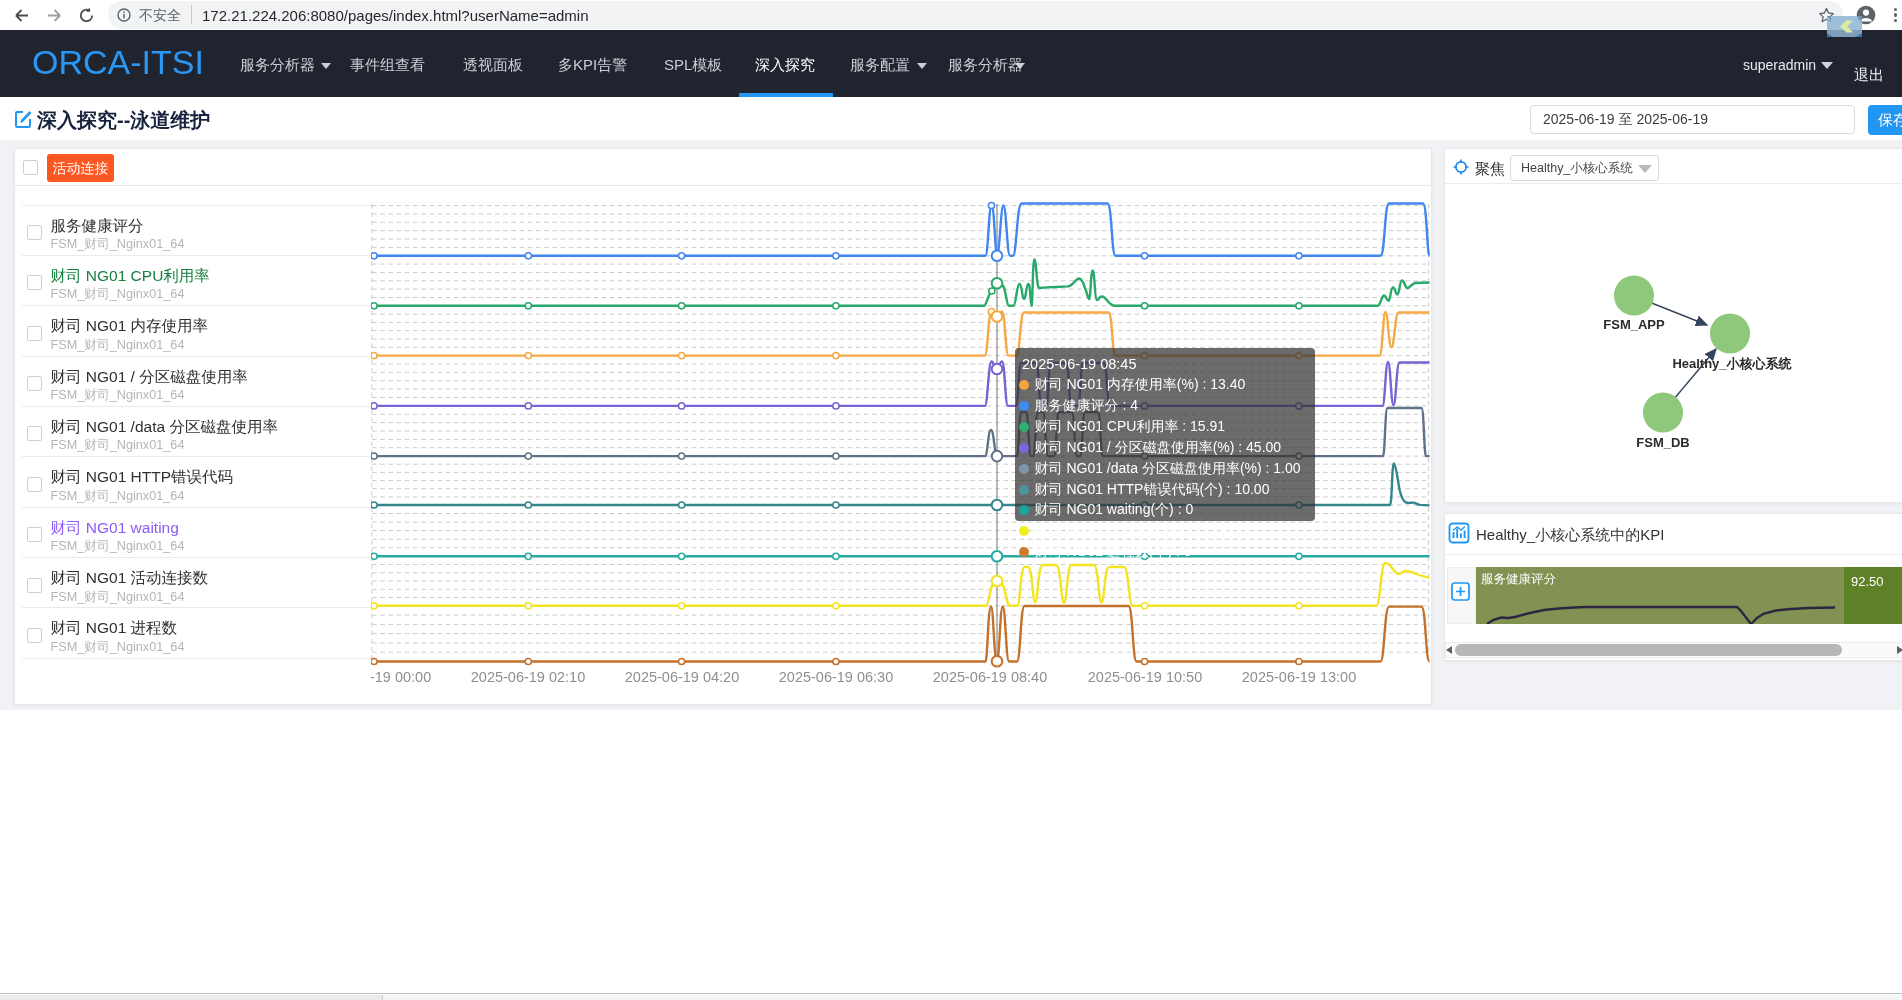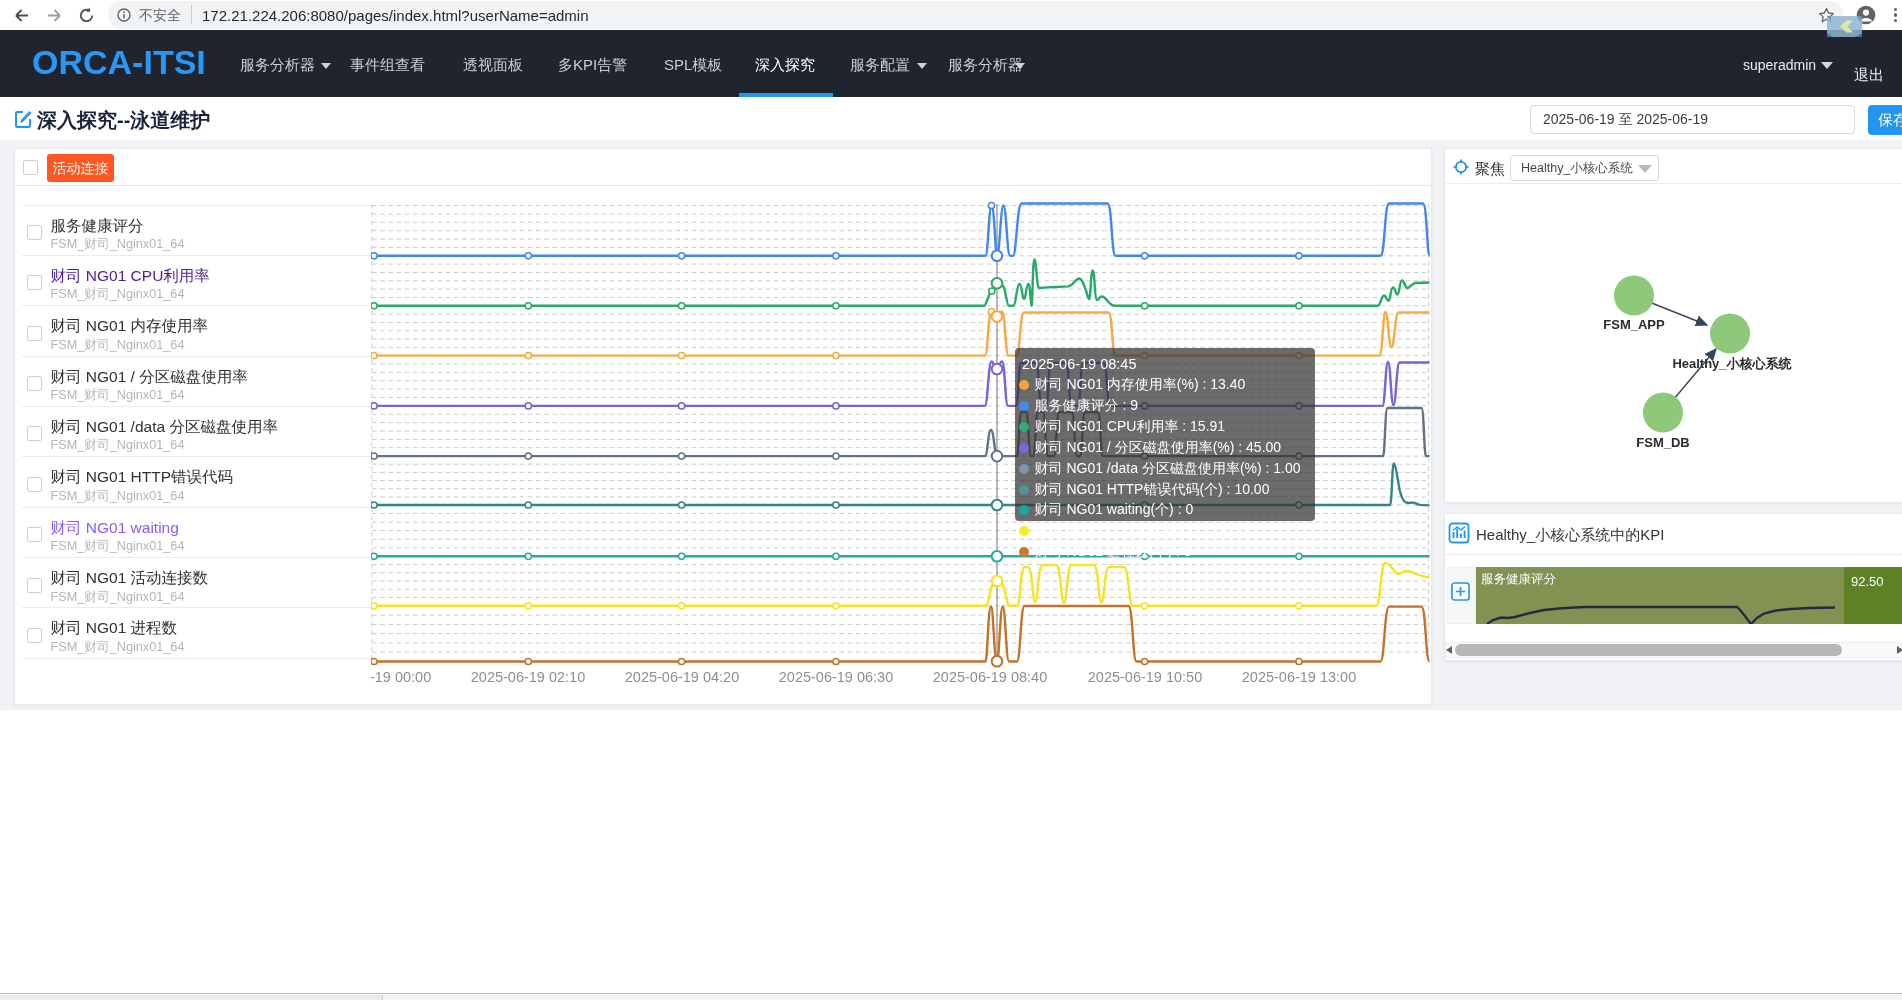--- a/index.html
+++ b/index.html
@@ -34,21 +34,21 @@
   <circle cx="10" cy="7.6" r="3.1" fill="#fff"></circle>
   <path d="M3.8 16.4 a6.6 5 0 0 1 12.4 0 z" fill="#fff"></path>
     </svg>
  <g></g>
  <div class="a" style="left:1894px;top:8px;width:3.4px;height:3.4px;border-radius:50%;background:#5f6368"></div>
  <div class="a" style="left:1894px;top:13.3px;width:3.4px;height:3.4px;border-radius:50%;background:#5f6368"></div>
  <div class="a" style="left:1894px;top:18.6px;width:3.4px;height:3.4px;border-radius:50%;background:#5f6368"></div>
 </div>
 
 <div class="a" style="left:0;top:30px;width:1902px;height:67px;background:#20242e">
-<div class="a" style="left:32px;top:46px;font-size:34px;font-weight:bold;color:#2b97f5;line-height:34px;top:15px">ORCA-ITSI</div>
+<div class="a" style="left:32px;top:46px;font-size:34px;font-weight:normal;color:#2b97f5;line-height:34px;top:15px">ORCA-ITSI</div>
 <div class="a" style="left:240px;top:26.5px;font-size:15px;color:#c9ced6;line-height:16px">服务分析器</div>
 <div class="a" style="left:321px;top:33px;width:0;height:0;border-left:5px solid transparent;border-right:5px solid transparent;border-top:6px solid #ccd1d9"></div>
 <div class="a" style="left:350px;top:26.5px;font-size:15px;color:#c9ced6;line-height:16px">事件组查看</div>
 <div class="a" style="left:463px;top:26.5px;font-size:15px;color:#c9ced6;line-height:16px">透视面板</div>
 <div class="a" style="left:558px;top:26.5px;font-size:15px;color:#c9ced6;line-height:16px">多KPI告警</div>
 <div class="a" style="left:664px;top:26.5px;font-size:15px;color:#c9ced6;line-height:16px">SPL模板</div>
 <div class="a" style="left:755px;top:26.5px;font-size:15px;color:#fff;line-height:16px">深入探究</div>
 <div class="a" style="left:850px;top:26.5px;font-size:15px;color:#c9ced6;line-height:16px">服务配置</div>
 <div class="a" style="left:917px;top:33px;width:0;height:0;border-left:5px solid transparent;border-right:5px solid transparent;border-top:6px solid #ccd1d9"></div>
 <div class="a" style="left:948px;top:26.5px;font-size:15px;color:#c9ced6;line-height:16px">服务分析器</div>
@@ -82,21 +82,21 @@
 <div class="a" style="left:14px;top:148px;width:1418px;height:557px;background:#fff;border:1px solid #e9e9e9;box-shadow:0 1px 3px rgba(0,0,0,.06)"></div>
 <div class="a" style="left:23px;top:160px;width:15px;height:15px;border:1px solid #cfcfcf;border-radius:2px;background:#fff"></div>
 <div class="a" style="left:47px;top:154px;width:67px;height:28px;background:#ff5722;border-radius:3px;color:#fff;font-size:14px;text-align:center;line-height:28px">活动连接数</div>
 <div class="a" style="left:15px;top:185px;width:1416px;height:1px;background:#e8e8e8"></div>
 <div class="a" style="left:22px;top:204.5px;width:350px;height:1px;background:#ebebeb"></div>
 <div class="a" style="left:27px;top:225.0px;width:15px;height:15px;border:1px solid #cfcfcf;border-radius:2px;background:#fff"></div>
 <div class="a" style="left:50.5px;top:215.5px;font-size:15.5px;color:#303030">服务健康评分</div>
 <div class="a" style="left:50.5px;top:236.0px;font-size:12.7px;color:#b5b5b5">FSM_财司_Nginx01_64</div>
 <div class="a" style="left:22px;top:254.9px;width:350px;height:1px;background:#ebebeb"></div>
 <div class="a" style="left:27px;top:275.4px;width:15px;height:15px;border:1px solid #cfcfcf;border-radius:2px;background:#fff"></div>
-<div class="a" style="left:50.5px;top:265.9px;font-size:15.5px;color:#4c1d95">财司 NG01 CPU利用率</div>
+<div class="a" style="left:50.5px;top:265.9px;font-size:15.5px;color:#15803d">财司 NG01 CPU利用率</div>
 <div class="a" style="left:50.5px;top:286.4px;font-size:12.7px;color:#b5b5b5">FSM_财司_Nginx01_64</div>
 <div class="a" style="left:22px;top:305.2px;width:350px;height:1px;background:#ebebeb"></div>
 <div class="a" style="left:27px;top:325.7px;width:15px;height:15px;border:1px solid #cfcfcf;border-radius:2px;background:#fff"></div>
 <div class="a" style="left:50.5px;top:316.2px;font-size:15.5px;color:#303030">财司 NG01 内存使用率</div>
 <div class="a" style="left:50.5px;top:336.7px;font-size:12.7px;color:#b5b5b5">FSM_财司_Nginx01_64</div>
 <div class="a" style="left:22px;top:355.6px;width:350px;height:1px;background:#ebebeb"></div>
 <div class="a" style="left:27px;top:376.1px;width:15px;height:15px;border:1px solid #cfcfcf;border-radius:2px;background:#fff"></div>
 <div class="a" style="left:50.5px;top:366.6px;font-size:15.5px;color:#303030">财司 NG01 / 分区磁盘使用率</div>
 <div class="a" style="left:50.5px;top:387.1px;font-size:12.7px;color:#b5b5b5">FSM_财司_Nginx01_64</div>
 <div class="a" style="left:22px;top:405.9px;width:350px;height:1px;background:#ebebeb"></div>
@@ -260,21 +260,21 @@
     <text x="836" y="682" font-size="14.5" fill="#8f8f8f" text-anchor="middle" font-family="Liberation Sans">2025-06-19 06:30</text>
     <text x="990" y="682" font-size="14.5" fill="#8f8f8f" text-anchor="middle" font-family="Liberation Sans">2025-06-19 08:40</text>
     <text x="1145" y="682" font-size="14.5" fill="#8f8f8f" text-anchor="middle" font-family="Liberation Sans">2025-06-19 10:50</text>
     <text x="1299" y="682" font-size="14.5" fill="#8f8f8f" text-anchor="middle" font-family="Liberation Sans">2025-06-19 13:00</text>
   </svg>
 <div class="a" style="left:1014.5px;top:348px;width:300px;height:173px;background:rgba(50,50,50,0.72);border-radius:4px">
 <div class="a" style="left:7.5px;top:8px;font-size:14.5px;color:#fff">2025-06-19 08:45</div>
 <div class="a" style="left:4.7px;top:32.0px;width:10px;height:10px;border-radius:50%;background:#f5a43c"></div>
 <div class="a" style="left:20px;top:28.0px;font-size:14px;color:#fff;white-space:nowrap">财司 NG01 内存使用率(%) : 13.40</div>
 <div class="a" style="left:4.7px;top:52.9px;width:10px;height:10px;border-radius:50%;background:#3d8df5"></div>
-<div class="a" style="left:20px;top:48.9px;font-size:14px;color:#fff;white-space:nowrap">服务健康评分 : 9</div>
+<div class="a" style="left:20px;top:48.9px;font-size:14px;color:#fff;white-space:nowrap">服务健康评分 : 4</div>
 <div class="a" style="left:4.7px;top:73.8px;width:10px;height:10px;border-radius:50%;background:#2fae74"></div>
 <div class="a" style="left:20px;top:69.8px;font-size:14px;color:#fff;white-space:nowrap">财司 NG01 CPU利用率 : 15.91</div>
 <div class="a" style="left:4.7px;top:94.7px;width:10px;height:10px;border-radius:50%;background:#7a65d9"></div>
 <div class="a" style="left:20px;top:90.7px;font-size:14px;color:#fff;white-space:nowrap">财司 NG01 / 分区磁盘使用率(%) : 45.00</div>
 <div class="a" style="left:4.7px;top:115.6px;width:10px;height:10px;border-radius:50%;background:#7e95ad"></div>
 <div class="a" style="left:20px;top:111.6px;font-size:14px;color:#fff;white-space:nowrap">财司 NG01 /data 分区磁盘使用率(%) : 1.00</div>
 <div class="a" style="left:4.7px;top:136.5px;width:10px;height:10px;border-radius:50%;background:#4f949b"></div>
 <div class="a" style="left:20px;top:132.5px;font-size:14px;color:#fff;white-space:nowrap">财司 NG01 HTTP错误代码(个) : 10.00</div>
 <div class="a" style="left:4.7px;top:157.4px;width:10px;height:10px;border-radius:50%;background:#17a8a0"></div>
 <div class="a" style="left:20px;top:153.4px;font-size:14px;color:#fff;white-space:nowrap">财司 NG01 waiting(个) : 0</div>

